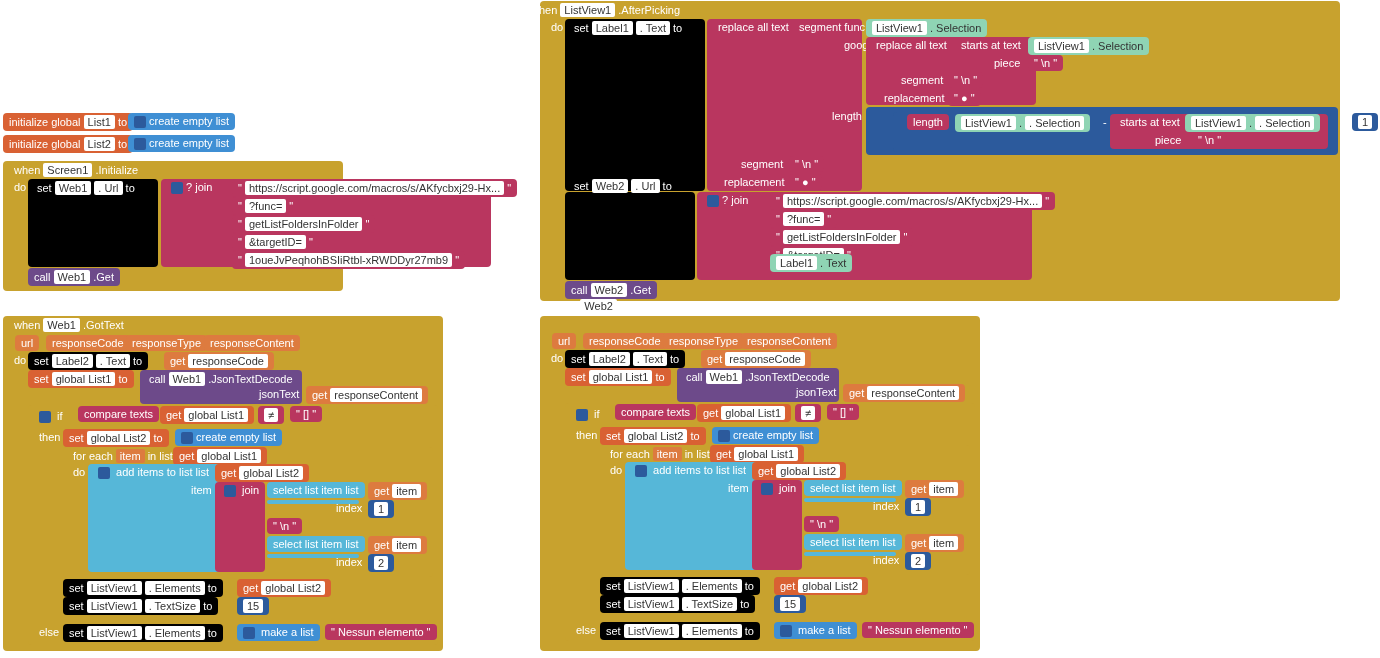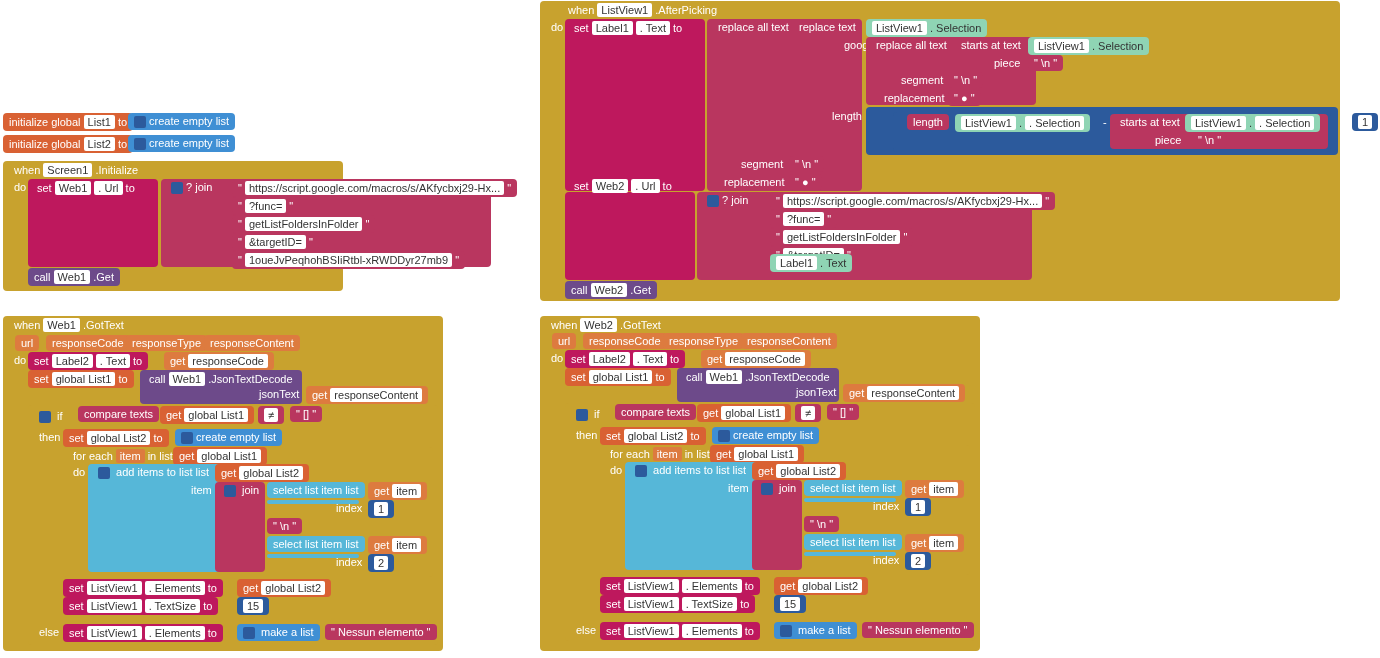--- a/index.html
+++ b/index.html
@@ -1,20 +1,20 @@
 <!DOCTYPE html>
 <html><head>
 <meta charset="utf-8">
 <style>
 body{margin:0;padding:0;background:#fff;font-family:Arial,Helvetica,sans-serif;font-size:11px;color:#fff}
 .canvas{position:relative;width:1380px;height:658px}
 .blk{position:absolute;border-radius:4px;padding:2px 6px;white-space:nowrap;box-sizing:border-box}
 .orange{background:#d96133}
 .yellow{background:#c8a22e}
-.green{background:#be185d}
+.green{background:#000000}
 .teal{background:#8fd4b4;color:#333}
 .blue{background:#3f8fd4}
 .cyan{background:#56b7d8}
 .pink{background:#b9365f}
 .purple{background:#6d4a8a}
 .darkblue{background:#2c5a9c}
 .orange2{background:#dd7b3f}
 .dd{background:#fff;color:#333;padding:1px 4px;border-radius:2px;display:inline-block}
 .gear{display:inline-block;width:12px;height:12px;background:#2c5a9c;border-radius:2px;vertical-align:middle;margin-right:3px}
 .gearw{display:inline-block;color:#fff}
@@ -38,27 +38,27 @@
 <div class="blk pink" style="left:161px;top:179px;width:330px;height:88px"></div>
 <div class="blk" style="left:165px;top:179px"><span class="gear"></span><span class="gearw">?</span> <span>join</span></div>
 <div class="blk pink" style="left:232px;top:179px">" <span class="dd">https://script.google.com/macros/s/AKfycbxj29-Hx...</span> "</div>
 <div class="blk pink" style="left:232px;top:197px">" <span class="dd">?func=</span> "</div>
 <div class="blk pink" style="left:232px;top:215px">" <span class="dd">getListFoldersInFolder</span> "</div>
 <div class="blk pink" style="left:232px;top:233px">" <span class="dd">&amp;targetID=</span> "</div>
 <div class="blk pink" style="left:232px;top:251px">" <span class="dd">1oueJvPeqhohBSIiRtbl-xRWDDyr27mb9</span> "</div>
 <div class="blk purple" style="left:28px;top:268px"><span>call</span> <span class="dd">Web1</span> <span>.Get</span></div>
 
 <div class="blk yellow" style="left:540px;top:1px;width:800px;height:300px"></div>
-<div class="blk" style="left:562px;top:1px"><span>when</span> <span class="dd">ListView1</span> <span>.AfterPicking</span></div>
+<div class="blk" style="left:525px;top:1px"><span>when</span> <span class="dd">ListView1</span> <span>.AfterPicking</span></div>
 <div class="blk" style="left:545px;top:19px">do</div>
 <div class="blk green" style="left:565px;top:19px;width:140px;height:172px"></div>
 <div class="blk" style="left:568px;top:19px"><span>set</span> <span class="dd teal">Label1</span> <span class="dd teal">. Text</span> <span>to</span></div>
 <div class="blk pink" style="left:707px;top:19px;width:155px;height:172px"></div>
 <div class="blk" style="left:712px;top:19px">replace all text</div>
-<div class="blk" style="left:793px;top:19px">replace  text</div>
+<div class="blk" style="left:793px;top:19px">segment  func</div>
 <div class="blk teal" style="left:866px;top:19px"><span class="dd">ListView1</span> <span>. Selection</span></div>
 <div class="blk" style="left:838px;top:37px">google</div>
 <div class="blk pink" style="left:866px;top:37px;width:170px;height:68px"></div>
 <div class="blk" style="left:870px;top:37px">replace all text</div>
 <div class="blk" style="left:955px;top:37px">starts at  text</div>
 <div class="blk teal" style="left:1028px;top:37px"><span class="dd">ListView1</span> <span>. Selection</span></div>
 <div class="blk" style="left:988px;top:55px">piece</div>
 <div class="blk pink" style="left:1028px;top:55px">" \n "</div>
 <div class="blk" style="left:895px;top:72px">segment</div>
 <div class="blk pink" style="left:948px;top:72px">" \n "</div>
@@ -140,21 +140,21 @@
 <div class="blk green" style="left:63px;top:579px"><span>set</span> <span class="dd teal">ListView1</span> <span class="dd teal">. Elements</span> <span>to</span></div>
 <div class="blk orange" style="left:237px;top:579px"><span>get</span> <span class="dd">global List2</span></div>
 <div class="blk green" style="left:63px;top:597px"><span>set</span> <span class="dd teal">ListView1</span> <span class="dd teal">. TextSize</span> <span>to</span></div>
 <div class="blk darkblue" style="left:237px;top:597px"><span class="dd">15</span></div>
 <div class="blk" style="left:33px;top:624px">else</div>
 <div class="blk green" style="left:63px;top:624px"><span>set</span> <span class="dd teal">ListView1</span> <span class="dd teal">. Elements</span> <span>to</span></div>
 <div class="blk blue" style="left:237px;top:624px"><span class="gear"></span> <span>make a list</span></div>
 <div class="blk pink" style="left:325px;top:624px">" Nessun elemento "</div>
 
 <div class="blk yellow" style="left:540px;top:316px;width:440px;height:335px"></div>
-<div class="blk" style="left:545px;top:316px"><span>when</span> <span class="dd">Web2</span> <span>.GotText</span></div>
+<div class="blk" style="left:545px;top:297px"><span>when</span> <span class="dd">Web2</span> <span>.GotText</span></div>
 <div class="blk orange2" style="left:552px;top:333px">url</div>
 <div class="blk orange2" style="left:583px;top:333px">responseCode</div>
 <div class="blk orange2" style="left:663px;top:333px">responseType</div>
 <div class="blk orange2" style="left:741px;top:333px">responseContent</div>
 <div class="blk" style="left:545px;top:350px">do</div>
 <div class="blk green" style="left:565px;top:350px"><span>set</span> <span class="dd teal">Label2</span> <span class="dd teal">. Text</span> <span>to</span></div>
 <div class="blk orange2" style="left:701px;top:350px"><span>get</span> <span class="dd">responseCode</span></div>
 <div class="blk orange" style="left:565px;top:368px"><span>set</span> <span class="dd">global List1</span> <span>to</span></div>
 <div class="blk purple" style="left:677px;top:368px;width:162px;height:34px"></div>
 <div class="blk" style="left:680px;top:368px"><span>call</span> <span class="dd">Web1</span> <span>.JsonTextDecode</span></div>

